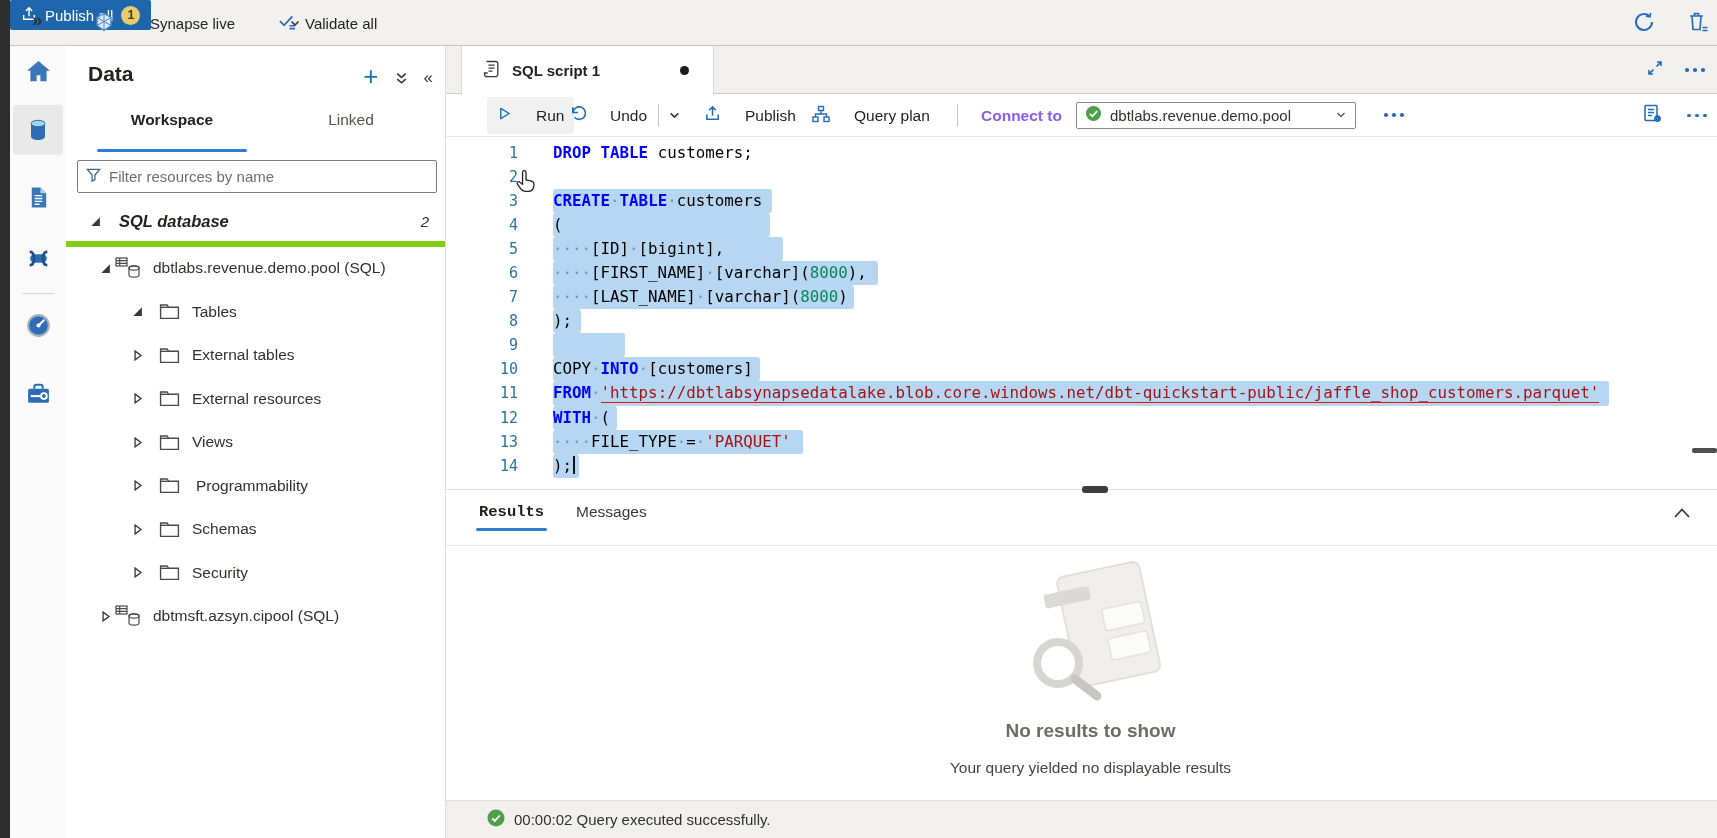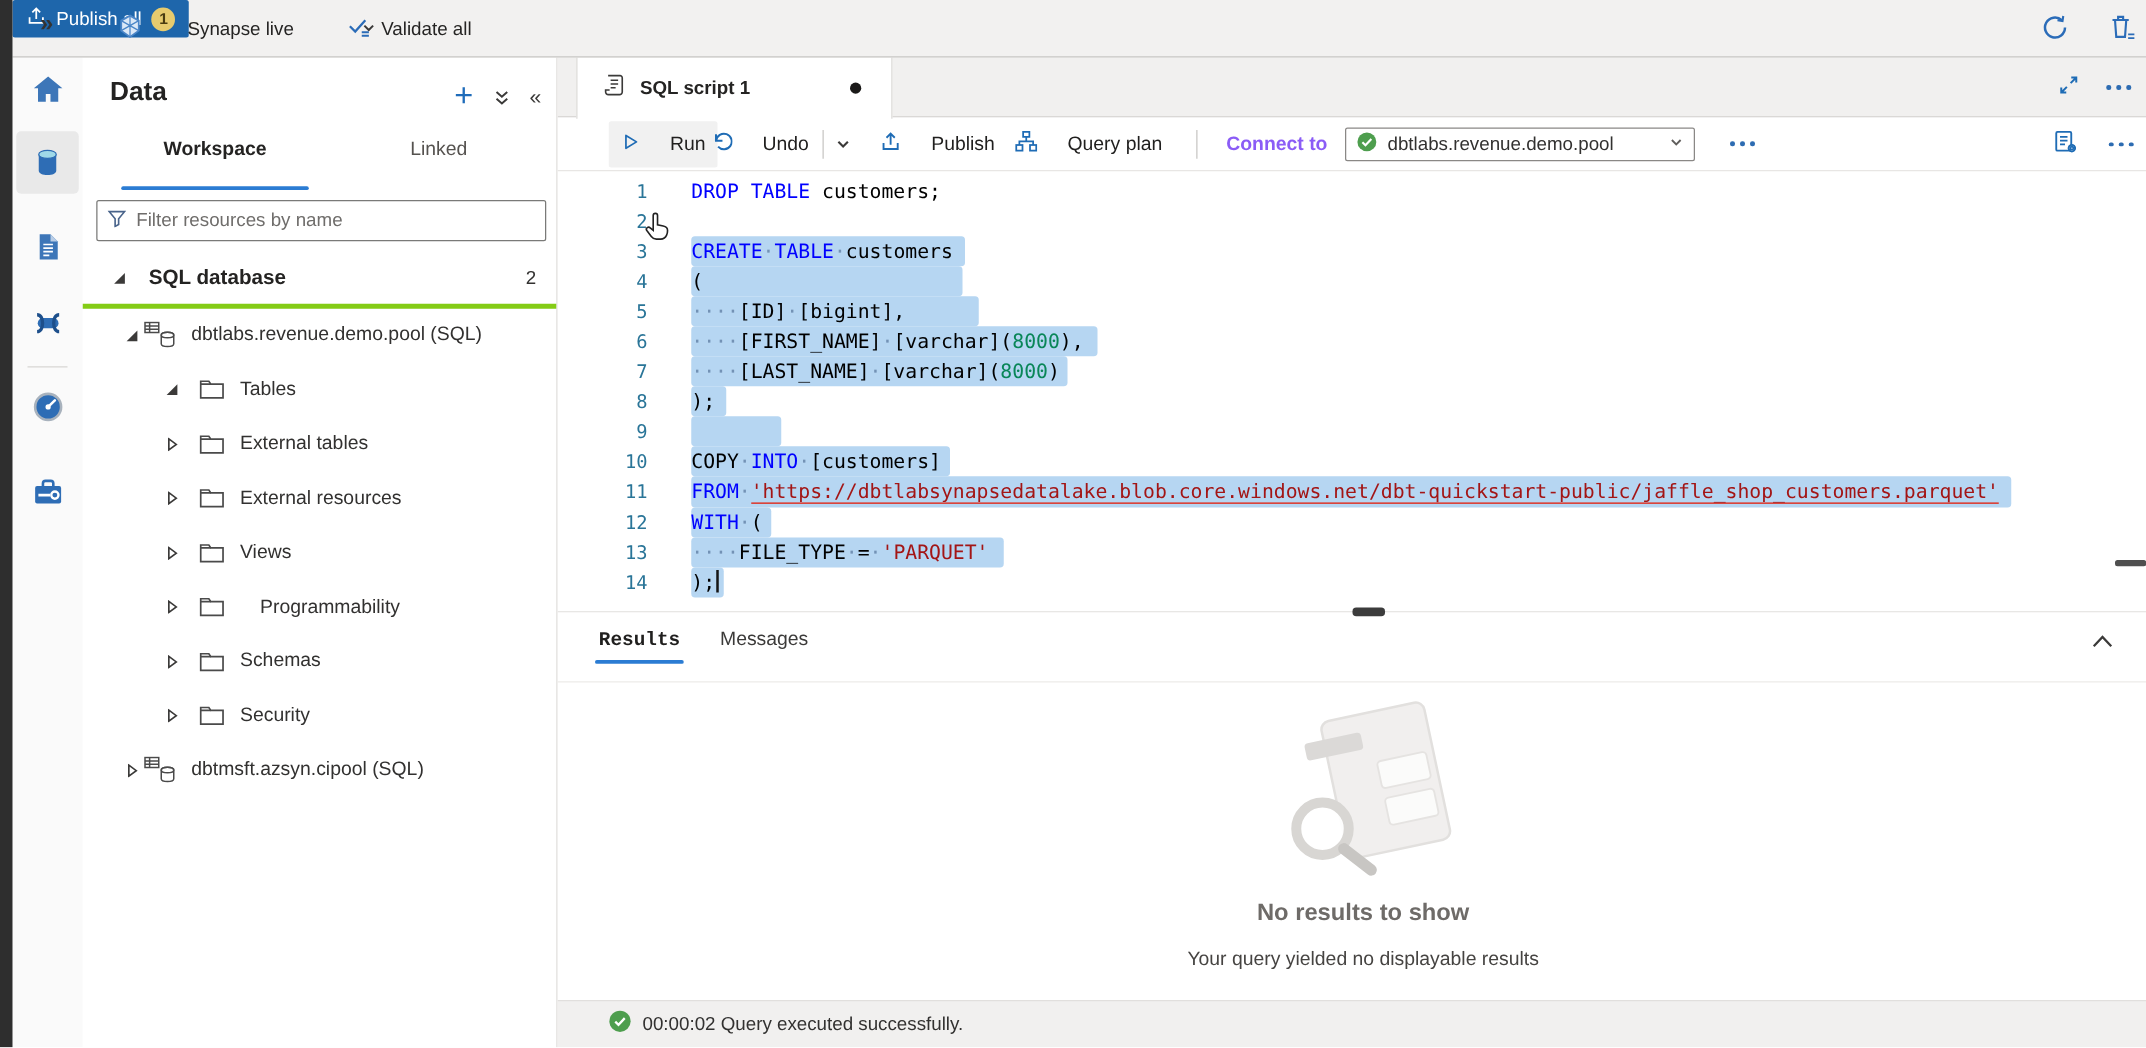--- a/index.html
+++ b/index.html
@@ -34,21 +34,21 @@
   .dp-tabs { position:absolute; top:62px; left:0; width:100%; height:34px; }
   .dp-tab { position:absolute; top:0; text-align:center; font-size:15.5px; padding-top:3px; cursor:pointer; color:#55524f; }
   .dp-tab.active { color:#242322; font-weight:700; }
   .dp-tab.active::after { content:""; position:absolute; left:0; right:0; bottom:-23px; height:3px; background:var(--accent); border-radius:2px; }
   .tab-workspace { left:31px; width:150px; } .tab-linked { left:243px; width:84px; }
   .dp-filter { position:absolute; left:11px; top:114px; width:360px; height:33px; border:1px solid #7a7a78; border-radius:2px; display:flex; align-items:center; padding:0 8px; gap:8px; background:#fff; }
   .dp-filter input { border:none; outline:none; flex:1; font-size:15px; font-family:"Liberation Sans", sans-serif; color:#333; background:transparent; }
   .dp-filter input::placeholder { color:#6f6d6b; }
   .tree { position:absolute; left:0; top:157px; width:100%; }
   .tree-row { position:relative; height:43.5px; display:flex; align-items:center; cursor:pointer; }
-  .tree-row.section { border-bottom:4px solid #84cc16; }
+  .tree-row.section { border-bottom:6px solid #84cc16;font-style:italic; }
   .tree-row .expander { flex:0 0 auto; display:flex; align-items:center; }
   .tree-label { font-size:15.5px; color:#323130; white-space:nowrap; }
   .tree-row.section .tree-label { font-size:16.5px; font-weight:700; color:#242322; }
   .tree-count { position:absolute; right:16px; font-size:15px; color:#323130; }
   .ticon { display:flex; align-items:center; }
 
   
   .main { position:absolute; left:446px; top:46px; width:1271px; height:792px; background:#fff; }
   .tabstrip { position:absolute; left:0; top:0; width:100%; height:48px; background:#f1f0ef; border-bottom:1px solid #d2d0ce; }
   .doc-tab { position:absolute; left:15px; top:0; width:253px; height:49px; background:#fff; border-left:1px solid #dcdad8; border-right:1px solid #dcdad8; display:flex; align-items:center; padding:0 14px 0 20px; gap:12px; cursor:pointer; z-index:2; }
@@ -68,21 +68,21 @@
   .dots i { width:3.6px; height:3.6px; border-radius:50%; background:#2d6cb2; }
   .cmd-more { position:absolute; left:938px; top:19px; }
   .cmd-right { position:absolute; right:10px; top:0; height:43px; display:flex; align-items:center; gap:24px; }
 
   
   .editor { position:absolute; left:0; top:91px; width:100%; height:352px; overflow:hidden; padding-top:3.5px; }
   .code-line { display:flex; height:24.1px; line-height:24.1px; font-family:"DejaVu Sans Mono", monospace; font-size:15.8px; white-space:pre; }
   .ln { width:72px; text-align:right; color:#2a7598; font-size:15px; flex:0 0 auto; }
   .lc { margin-left:35px; }
   .sel { display:inline-block; background:var(--selection); border-radius:3px; }
-  .tk-k { color:var(--kw); } .tk-p { color:#000; } .tk-n { color:var(--num); } .tk-s { color:var(--str); }
+  .tk-k { color:var(--kw);font-weight:bold; } .tk-p { color:#000; } .tk-n { color:var(--num); } .tk-s { color:var(--str); }
   .tk-err { border-bottom:1.6px solid #e51400; }
   .tk-w { color:rgba(70,100,140,.6); }
   .caret { display:inline-block; width:2px; height:18px; background:#151515; vertical-align:-3.5px; margin-left:1px; }
   .scroll-mark { position:absolute; left:1246px; top:402px; width:25px; height:5px; background:#4f4f4f; border-radius:2px; }
 
   
   .splitter { position:absolute; left:0; top:443px; width:100%; height:1px; background:#e1dfdd; }
   .splitter-handle { position:absolute; left:636px; top:440px; width:26px; height:7px; background:#3c3c3c; border-radius:3px; cursor:row-resize; z-index:3; }
   .results { position:absolute; left:0; top:444px; width:100%; height:310px; background:#fff; }
   .res-tab { position:absolute; top:13px; font-size:15.5px; color:#3b3a39; cursor:pointer; }
@@ -311,21 +311,21 @@
             <svg width="11" height="11" viewBox="0 0 10 10">
               <path d="M2.8 1 L8.2 5 2.8 9z" fill="none" stroke="#3b3a39" stroke-width="1.2"></path>
             </svg>
           </span>
           <span class="ticon" style="margin-left: 16px;">
             <svg width="21" height="17" viewBox="0 0 20 16" fill="none" stroke="#4a4a4a" stroke-width="1.3">
               <path d="M1.5 14.5 V1.8 h6.2 l1.5 2.2 h9.3 V14.5z"></path>
               <path d="M1.5 4 h7.7"></path>
             </svg>
           </span>
-          <span class="tree-label" style="margin-left: 28px;">Programmability</span>
+          <span class="tree-label" style="margin-left: 16px;">Programmability</span>
         </div>
         <div class="tree-row">
           <span class="expander" style="margin-left: 66px;">
             <svg width="11" height="11" viewBox="0 0 10 10">
               <path d="M2.8 1 L8.2 5 2.8 9z" fill="none" stroke="#3b3a39" stroke-width="1.2"></path>
             </svg>
           </span>
           <span class="ticon" style="margin-left: 16px;">
             <svg width="21" height="17" viewBox="0 0 20 16" fill="none" stroke="#4a4a4a" stroke-width="1.3">
               <path d="M1.5 14.5 V1.8 h6.2 l1.5 2.2 h9.3 V14.5z"></path>

